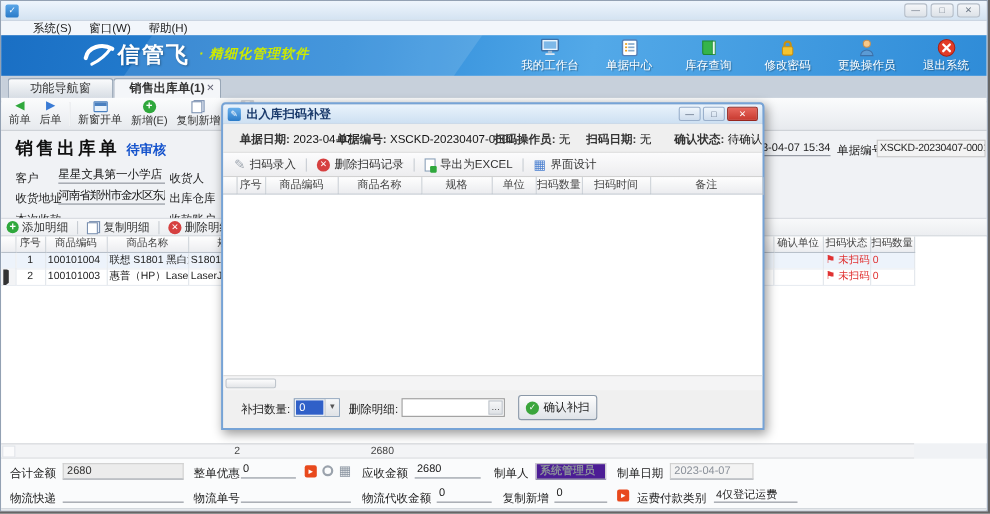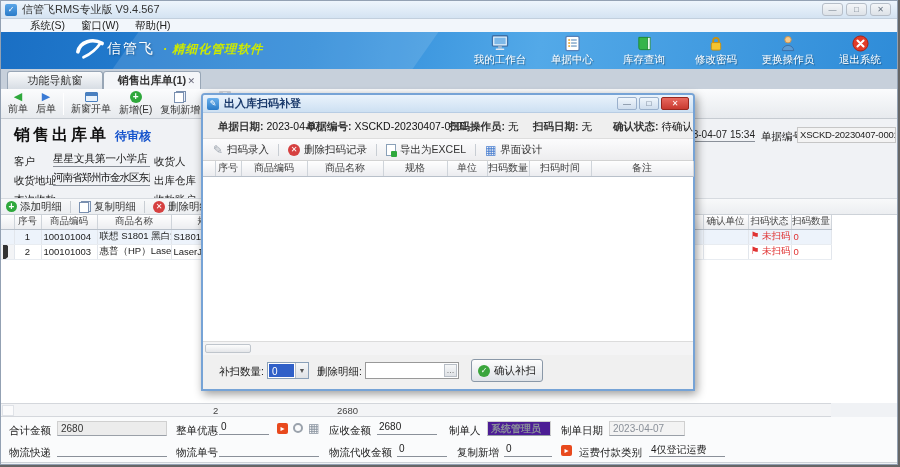--- a/index.html
+++ b/index.html
@@ -12,21 +12,21 @@
   .titletext{font-size:11px;color:#333;}
   .winbtns{position:absolute;right:6px;top:2px;display:flex;gap:3px;}
   .winbtn{width:21px;height:13px;border:1px solid #b6bec8;border-radius:3px;background:linear-gradient(#f4f6f8,#dde2e8);color:#6a7684;font-size:8px;line-height:11px;text-align:center;}
   
   .menubar{left:0;top:18px;width:100%;height:13px;background:#f2f6fb;display:flex;align-items:center;padding-left:22px;gap:2px;}
   .menu-item{font-size:10.5px;color:#222;padding:0 7px;}
   
   .banner{left:0;top:31px;width:100%;height:37px;background:linear-gradient(100deg,#1a6fc4 0%,#2c89d8 35%,#53a9e8 60%,#2f8cd8 100%);overflow:hidden;}
   .banner:before{content:"";position:absolute;left:120px;top:-20px;width:300px;height:90px;background:rgba(255,255,255,.12);transform:skewX(-35deg);}
   .brandwrap{position:absolute;left:72px;top:4px;display:flex;align-items:center;}
-  .brand{color:#fff;font-size:14px;font-weight:normal;letter-spacing:2px;text-shadow:1px 1px 2px rgba(0,0,0,.3);}
+  .brand{color:#fff;font-size:20px;font-weight:bold;letter-spacing:2px;text-shadow:1px 1px 2px rgba(0,0,0,.3);}
   .slogan{color:#cdea00;font-size:12px;font-style:italic;font-weight:bold;margin-left:8px;letter-spacing:1px;}
   .banner-actions{position:absolute;right:8px;top:3px;display:flex;gap:14px;}
   .bact{display:flex;flex-direction:column;align-items:center;width:58px;}
   .bact .lbl{color:#fff;font-size:10.5px;margin-top:1px;text-shadow:1px 1px 1px rgba(0,0,0,.35);white-space:nowrap;}
   
   .tabstrip{left:0;top:68px;width:100%;height:24px;background:#c7d0db;border-bottom:1px solid #aab6c4;}
   .tab{position:absolute;top:2px;height:18px;font-size:11px;display:flex;align-items:center;justify-content:center;border:1px solid #98a6b6;border-bottom:none;border-radius:3px 3px 0 0;color:#333;}
   .tab-nav{left:6px;width:96px;background:linear-gradient(#fafbfc,#d7dde4);}
   .tab-doc{left:102px;width:98px;background:#f4f6f9;font-weight:bold;}
   .tab-close{position:absolute;right:5px;font-size:9px;color:#667;font-weight:normal;}
@@ -117,21 +117,20 @@
   .confirm-btn{position:absolute;left:268px;top:4px;width:72px;height:23px;background:linear-gradient(#fdfdfd,#dfe3e8);border:1px solid #8a98a8;border-radius:3px;display:flex;align-items:center;justify-content:center;gap:4px;font-size:10.5px;color:#222;}
   .ic-check{width:12px;height:12px;border-radius:50%;background:#3aa53c;color:#fff;font-size:8px;line-height:12px;text-align:center;font-weight:bold;}
 </style>
 </head>
 <body>
 
 <div id="app">
 
   <div class="abs titlebar">
     <span class="app-ico">✓</span>
-    <span class="titletext">信管飞RMS专业版 V9.4.567</span>
     <span class="winbtns">
       <span class="winbtn">—</span>
       <span class="winbtn">□</span>
       <span class="winbtn">✕</span>
     </span>
   </div>
 
   <div class="abs menubar">
     <span class="menu-item">系统(S)</span>
     <span class="menu-item">窗口(W)</span>

